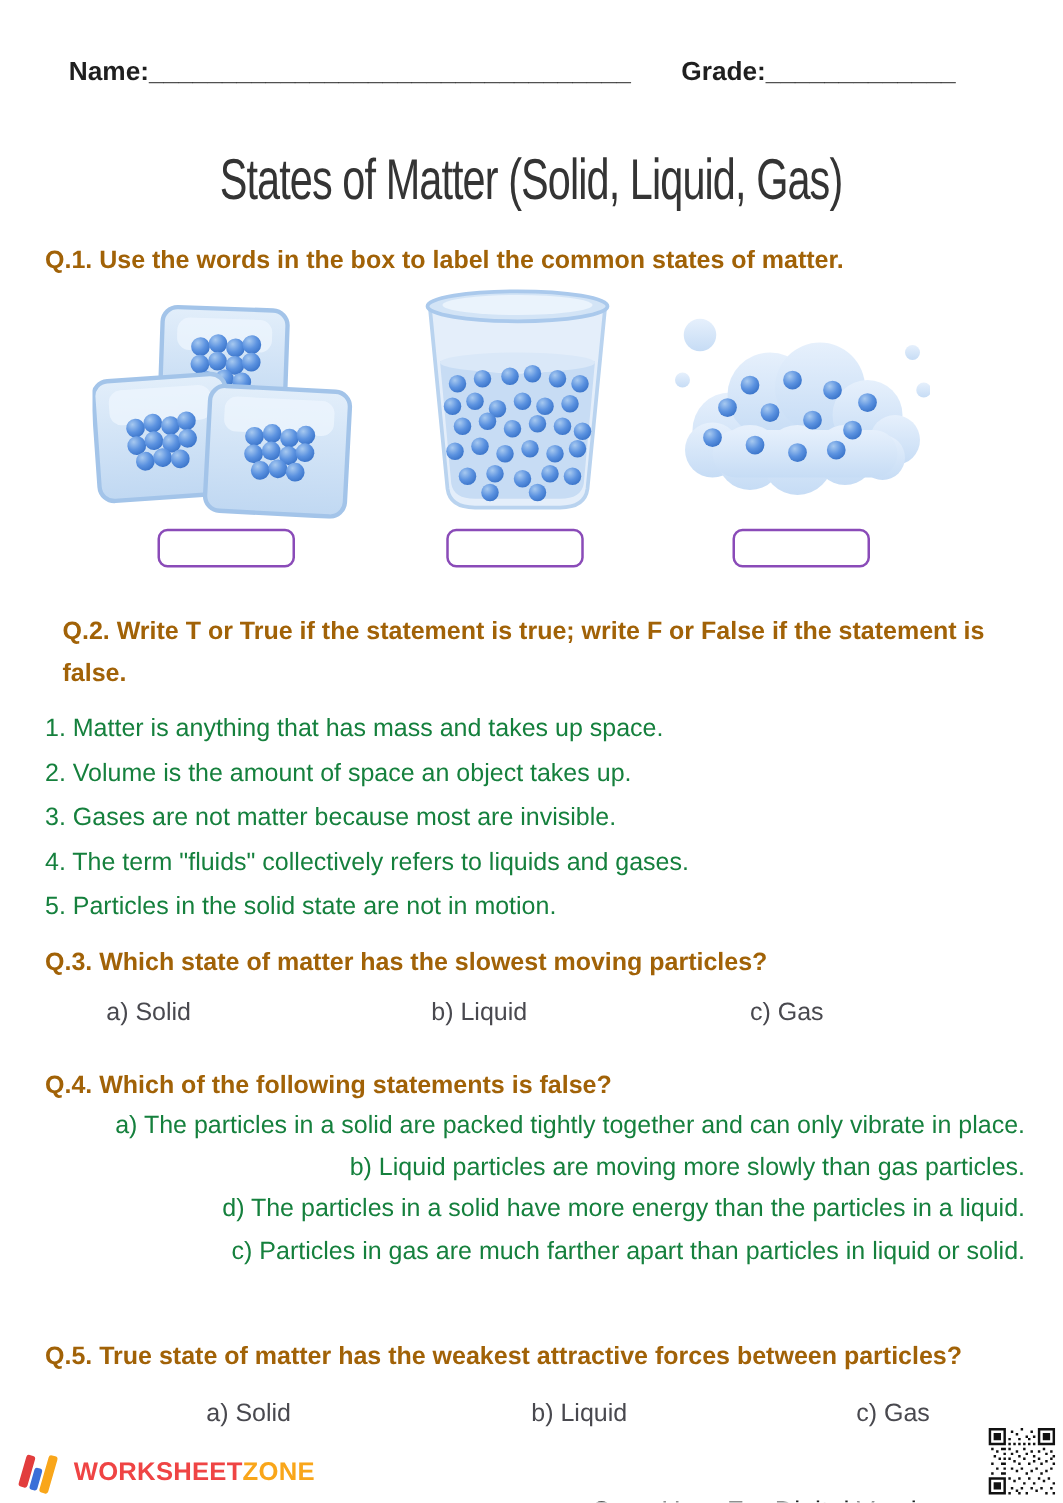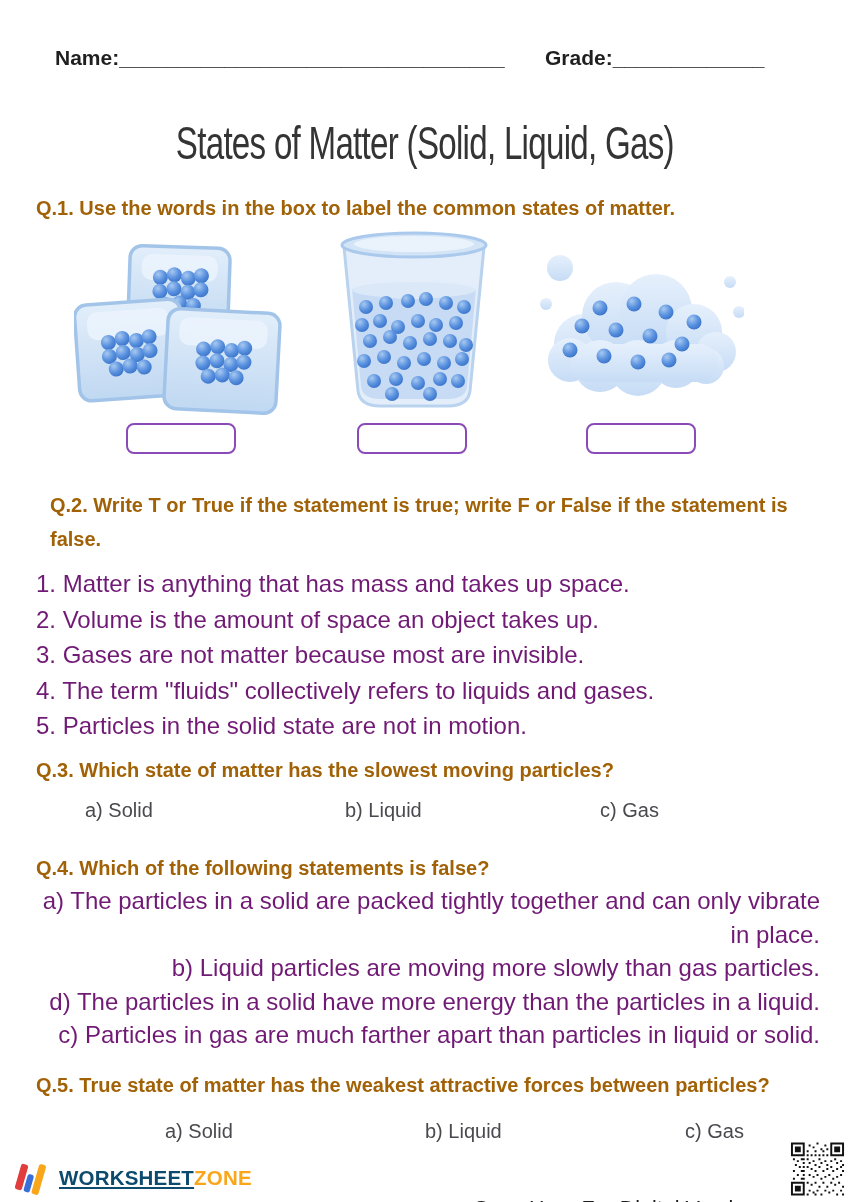--- a/index.html
+++ b/index.html
@@ -17,21 +17,21 @@
   .title-row { position:absolute; top:116px; left:0; width:850px; text-align:center; }
   .title-inner { display:inline-block; font-size:46px; font-weight:normal; color:#343434; letter-spacing:-1px; transform:scaleX(0.72); transform-origin:center; white-space:nowrap; }
 
   .qhead { position:absolute; font-weight:bold; font-size:20px; color:#a16207; line-height:34px; }
   .q1-head { left:36px; top:191px; width:780px; }
   .q2-head { left:38px; top:488px; width:770px;margin-left:12px; }
   .q3-head { left:36px; top:753px; width:780px; }
   .q4-head { left:36px; top:851px; width:780px; }
   .q5-head { left:36px; top:1068px; width:780px; }
 
-  .bodytext { font-size:24px; color:#701a75; }
+  .bodytext { font-size:20px; color:#15803d; }
 
   .q2-list { position:absolute; left:36px; top:566px; width:790px; }
   .q2-list .stmt { line-height:35.5px; }
 
   .opt-row { position:absolute; left:0; width:774px; height:26px; }
   .q3-opts { top:799px; }
   .q5-opts { top:1120px; }
   .opt { position:absolute; font-size:20px; color:#49494f; white-space:nowrap; }
   .q3-opts .o1 { left:85px; }  .q3-opts .o2 { left:345px; } .q3-opts .o3 { left:600px; }
   .q5-opts .o1 { left:165px; } .q5-opts .o2 { left:425px; } .q5-opts .o3 { left:685px; }
@@ -44,21 +44,21 @@
   .ice   { left:74px;  top:243px; }
   .beaker{ left:332px; top:227px; }
   .cloud { left:534px; top:252px; }
 
   .abox { position:absolute; top:423px; width:110px; height:31px; border:2.5px solid #8a4bb8; border-radius:8px; background:#ffffff; }
   .abox.b1 { left:126px; } .abox.b2 { left:357px; } .abox.b3 { left:586px; }
 
   
   .logo { position:absolute; left:14px; top:1158px; display:flex; align-items:center; gap:7px; }
   .brand { font-size:20.5px; font-weight:bold; letter-spacing:0.2px; white-space:nowrap; }
-  .brand .b1 { color:#0c4a6e;text-decoration:underline; }
+  .brand .b1 { color:#ef4444; }
   .brand .b2 { color:#f9a61a; }
   .scan-text { position:absolute; left:474px; top:1172px; font-size:21.5px; color:#1c1c1c; white-space:nowrap;margin-top:25px; }
   .qr { position:absolute; left:789px; top:1140px; }
 </style>
 </head>
 <body>
 
 <div class="page">
 
   <div class="hdr-label name-wrap">

